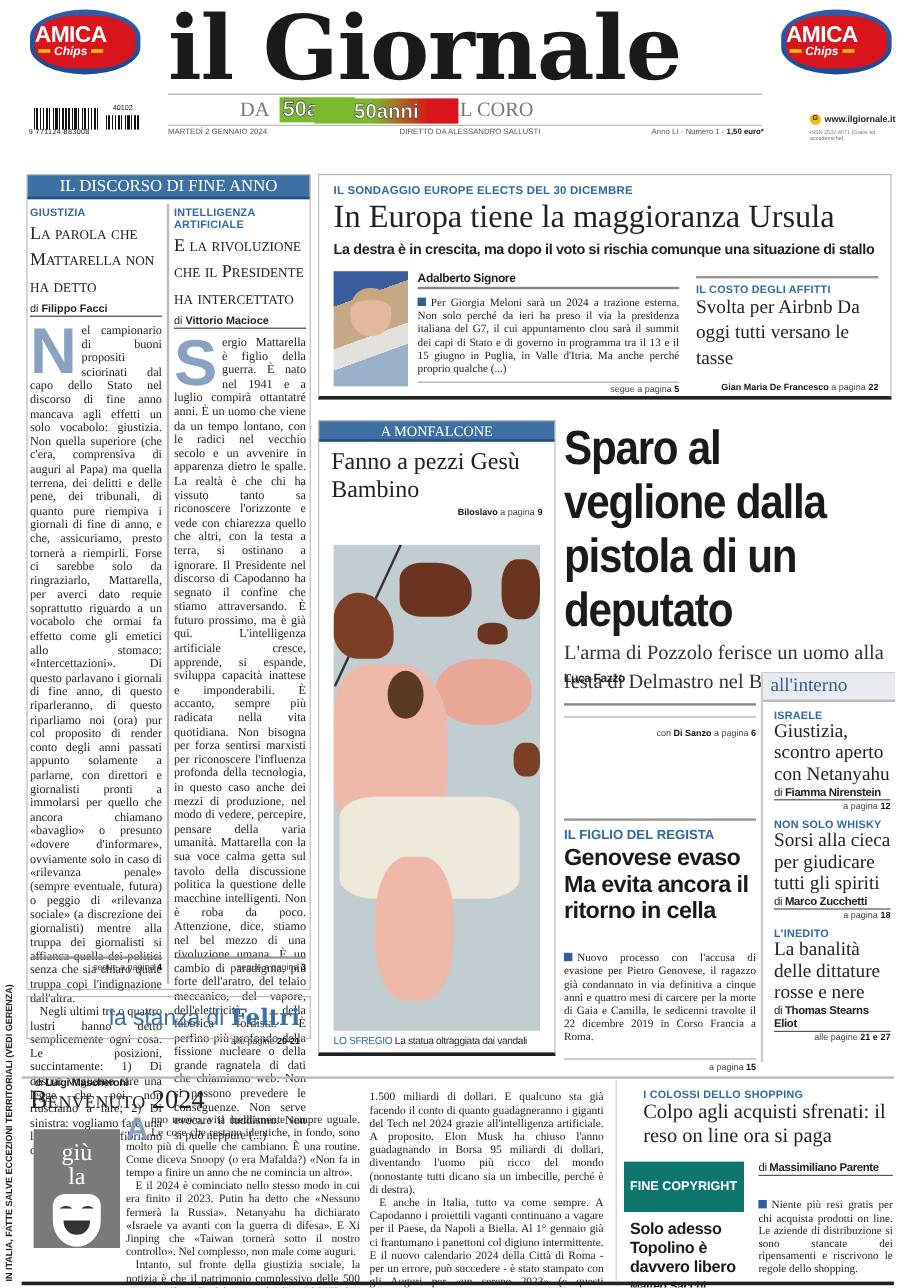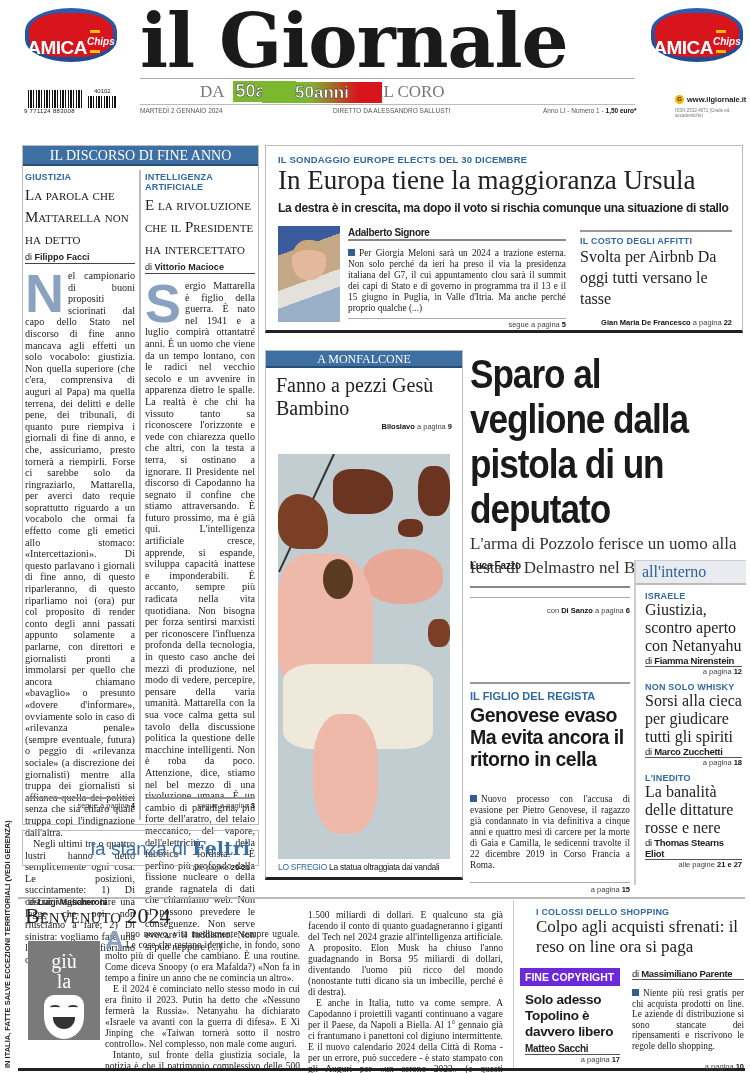--- a/index.html
+++ b/index.html
@@ -11,21 +11,21 @@
 .kicker{font-family:"Liberation Sans",sans-serif;font-weight:bold;font-size:9px;color:#2f6aa3;letter-spacing:0.2px}
 .body-txt{font-family:"Liberation Serif",serif;font-size:10.2px;line-height:11.6px;text-align:justify;color:#222}
 .ref{font-family:"Liberation Sans",sans-serif;font-size:7.5px;color:#444;text-align:right}
 .ref b{color:#111}
 .rule{border-top:2px solid #999}
 .thinrule{border-top:1px solid #aaa}
 .sq{display:inline-block;width:7px;height:7px;background:#2f5f95;margin-right:4px;vertical-align:0}
 
 
 .logo{width:92px;height:54px;border-radius:50%/42%;background:linear-gradient(#2a5fb0,#1d4a90);display:flex;align-items:center;justify-content:center}
-.logo-inner{width:84px;height:44px;border-radius:40%;background:#d8141c;display:flex;flex-direction:row;align-items:flex-end;justify-content:center;color:#fff;font-family:"Liberation Sans",sans-serif}
+.logo-inner{width:84px;height:44px;border-radius:40%;background:#d8141c;display:flex;flex-direction:column;align-items:flex-start;justify-content:center;color:#fff;font-family:"Liberation Sans",sans-serif}
 .logo-inner .a{font-weight:bold;font-size:19px;line-height:18px;letter-spacing:-0.5px}
 .logo-inner .c{font-style:italic;font-weight:bold;font-size:10px;line-height:10px}
 .logo-inner .c::before,.logo-inner .c::after{content:"";display:inline-block;width:10px;height:3px;background:#f5c100;margin:0 3px;vertical-align:2px}
 .title{font-family:"DejaVu Serif",serif;font-weight:bold;font-size:74px;letter-spacing:-1px;color:#1a1a1a;line-height:74px}
 .barcode{background:repeating-linear-gradient(90deg,#111 0 1px,#fff 1px 2px,#111 2px 4px,#fff 4px 5px,#111 5px 6px,#fff 6px 8px)}
 
 .box{border:1px solid #bbb}
 .bluebar{background:#3d6fa3;color:#fff;font-family:"Liberation Serif",serif;text-align:center}
 .shadow-bottom{border-bottom:3px solid #222}
 </style>
@@ -250,24 +250,24 @@
   <p>1.500 miliardi di dollari. E qualcuno sta già facendo il conto di quanto guadagneranno i giganti del Tech nel 2024 grazie all'intelligenza artificiale. A proposito. Elon Musk ha chiuso l'anno guadagnando in Borsa 95 miliardi di dollari, diventando l'uomo più ricco del mondo (nonostante tutti dicano sia un imbecille, perché è di destra).</p>
   <p style="text-indent:8px">E anche in Italia, tutto va come sempre. A Capodanno i proiettili vaganti continuano a vagare per il Paese, da Napoli a Biella. Al 1° gennaio già ci frantumano i panettoni col digiuno intermittente. E il nuovo calendario 2024 della Città di Roma - per un errore, può succedere - è stato stampato con gli Auguri per «un sereno 2023» (e questi volevano l'Expo...). Mah... Più che speranza, ci vuole pazienza.</p>
 </div>
 
 <div class="abs" style="left:513px;top:900px;height:168px;border-left:1px solid #ccc"></div>
 <div class="abs" style="left:536px;top:907px;width:225px">
   <div class="kicker">I COLOSSI DELLO SHOPPING</div>
   <div class="serif" style="font-size:17px;line-height:20px;color:#222">Colpo agli acquisti sfrenati: il reso on line ora si paga</div>
 </div>
 <div class="abs" style="left:520px;top:968px;width:100px">
-  <div class="sans" style="background:#6d28d9;color:#fff;font-weight:bold;font-size:10.5px;padding:3px 5px">FINE COPYRIGHT</div>
+  <div class="sans" style="background:#0f766e;color:#fff;font-weight:bold;font-size:10.5px;padding:15px 5px">FINE COPYRIGHT</div>
   <div style="font-family:'Liberation Sans',sans-serif;font-weight:bold;font-size:13.5px;line-height:16px;color:#1a1a1a;margin:6px 0 0 5px;letter-spacing:-0.3px">Solo adesso Topolino è davvero libero</div>
   <div class="cond" style="font-size:10px;font-weight:bold;border-bottom:1px solid #555;margin:3px 0 0 5px">Matteo Sacchi</div>
   <div class="ref"><span>a pagina</span> <b>17</b></div>
 </div>
 <div class="abs" style="left:632px;top:968px;width:112px">
   <div class="cond" style="font-size:9.5px;border-bottom:1px solid #555"><span>di</span> <b>Massimiliano Parente</b></div>
-  <div class="body-txt" style="font-size:9.3px;line-height:10.6px;margin-top:8px">
+  <div class="body-txt" style="font-size:9.3px;line-height:10.6px;margin-top:20px">
     <span class="sq"></span><span>Niente più resi gratis per chi acquista prodotti on line. Le aziende di distribuzione si sono stancate dei ripensamenti e riscrivono le regole dello shopping.</span>
   </div>
   <div class="ref" style="margin-top:10px"><span>a pagina</span> <b>10</b></div>
 </div>
 
 </body></html>

